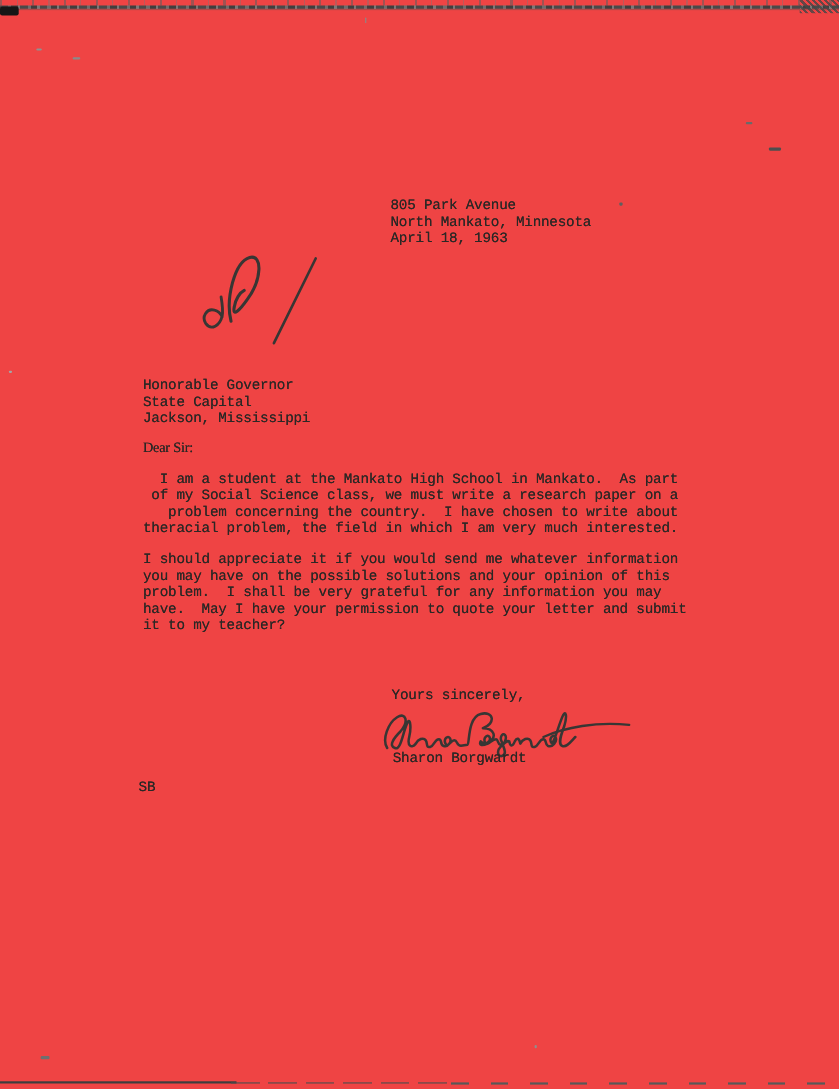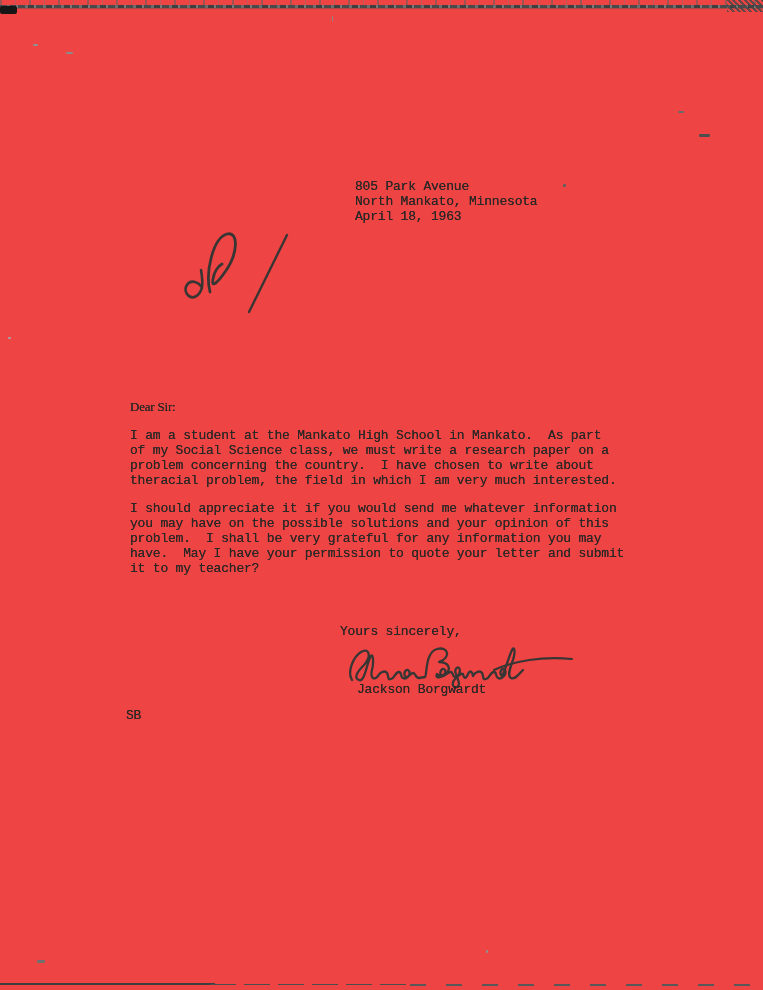--- a/index.html
+++ b/index.html
@@ -83,36 +83,39 @@
   <div class="typed" style="left:355px;top:179px;">805 Park Avenue
 North Mankato, Minnesota
 April 18, 1963</div>
 
   <svg class="mark-svg" style="left:175px;top:222px;" width="145" height="95" viewBox="0 0 145 95">
     <path d="M26,48 C27,54 28,60 27,65 C25,74 17,79 12,72 C8,66 13,58 20,60 C24,61 26,64 27,66" stroke-width="2.6"></path>
     <path d="M35,70 C30,50 38,16 52,12 C64,9 63,32 50,50 C43,60 36,67 38,57 C39,50 43,44 47,42" stroke-width="2.8"></path>
     <path d="M112,13 L74,90" stroke-width="2.4"></path>
   </svg>
 
+  <div class="typed" style="left:130px;top:343px;">Honorable Governor
+State Capital
+Jackson, Mississippi</div>
 
   <div class="typed" style="left:130px;top:399px;font-family:Liberation Serif, serif;">Dear Sir:</div>
 
-  <div class="typed" style="left:130px;top:428px;">I am a student at the Mankato High School in Mankato.  As part
+  <div class="typed" style="left:130px;top:428px;text-align:right;">I am a student at the Mankato High School in Mankato.  As part
 of my Social Science class, we must write a research paper on a
 problem concerning the country.  I have chosen to write about
 theracial problem, the field in which I am very much interested.</div>
 
   <div class="typed" style="left:130px;top:501px;">I should appreciate it if you would send me whatever information
 you may have on the possible solutions and your opinion of this
 problem.  I shall be very grateful for any information you may
 have.  May I have your permission to quote your letter and submit
 it to my teacher?</div>
 
 
-  <div class="typed" style="left:340px;top:624px;">Yours sincerely,</div>
+  <div class="typed" style="left:356px;top:624px;">Yours sincerely,</div>
 
   <svg class="mark-svg" style="left:346px;top:640px;" width="235" height="50" viewBox="0 0 235 50">
     <path d="M6,40 C1,32 7,17 15,12 C23,7 26,16 18,25 C12,31 7,38 13,40
              C19,43 21,21 25,16 C27,13 28,22 26,30 C24,38 28,41 32,36
              C34,32 39,30 41,33 C43,36 41,40 45,39
              C49,38 49,32 53,32 C56,32 54,37 57,38
              C61,40 65,34 63,31 C61,28 57,32 59,36
              C61,40 64,33 67,33 C70,33 69,38 73,38 L79,37
              C81,36 79,12 91,9 C103,6 105,18 93,22 C103,22 107,30 97,36 C93,38 89,38 91,34
              C95,38 101,34 99,30 C97,27 93,31 95,35
@@ -120,17 +123,17 @@
              C113,38 115,30 113,28 C111,26 108,30 110,34 C112,40 115,45 111,47 C107,49 105,43 109,39
              C113,35 115,33 117,34 C118,39 120,39 122,34 C124,30 126,31 127,36
              C129,32 134,30 136,33 C138,36 136,40 140,39
              C144,38 144,32 148,32 C151,32 149,36 152,38
              C156,40 161,34 159,30 C157,27 153,31 155,35
              C157,39 162,18 166,10 C168,6 170,10 167,20 C164,28 161,36 165,38
              C169,40 173,34 177,30" stroke-width="2.3"></path>
     <path d="M148,30 C168,21 196,16 226,19" stroke-width="2.1"></path>
   </svg>
 
-  <div class="typed" style="left:357px;top:682px;">Jackson Borgwardt</div>
+  <div class="typed" style="left:357px;top:682px;">Sharon Borgwardt</div>
 
   <div class="typed" style="left:126px;top:708px;">SB</div>
 
 </div>
 
 </body></html>

